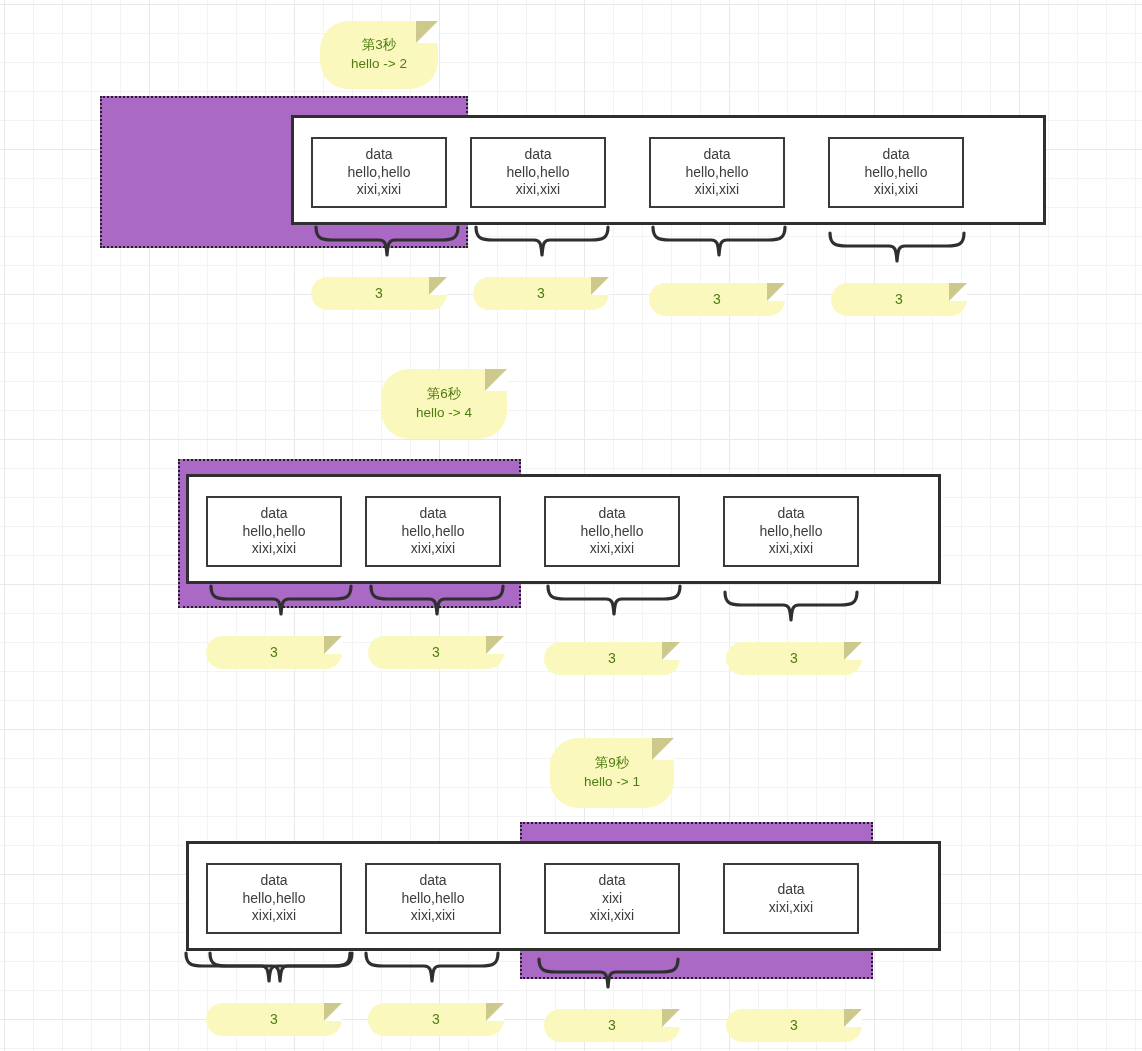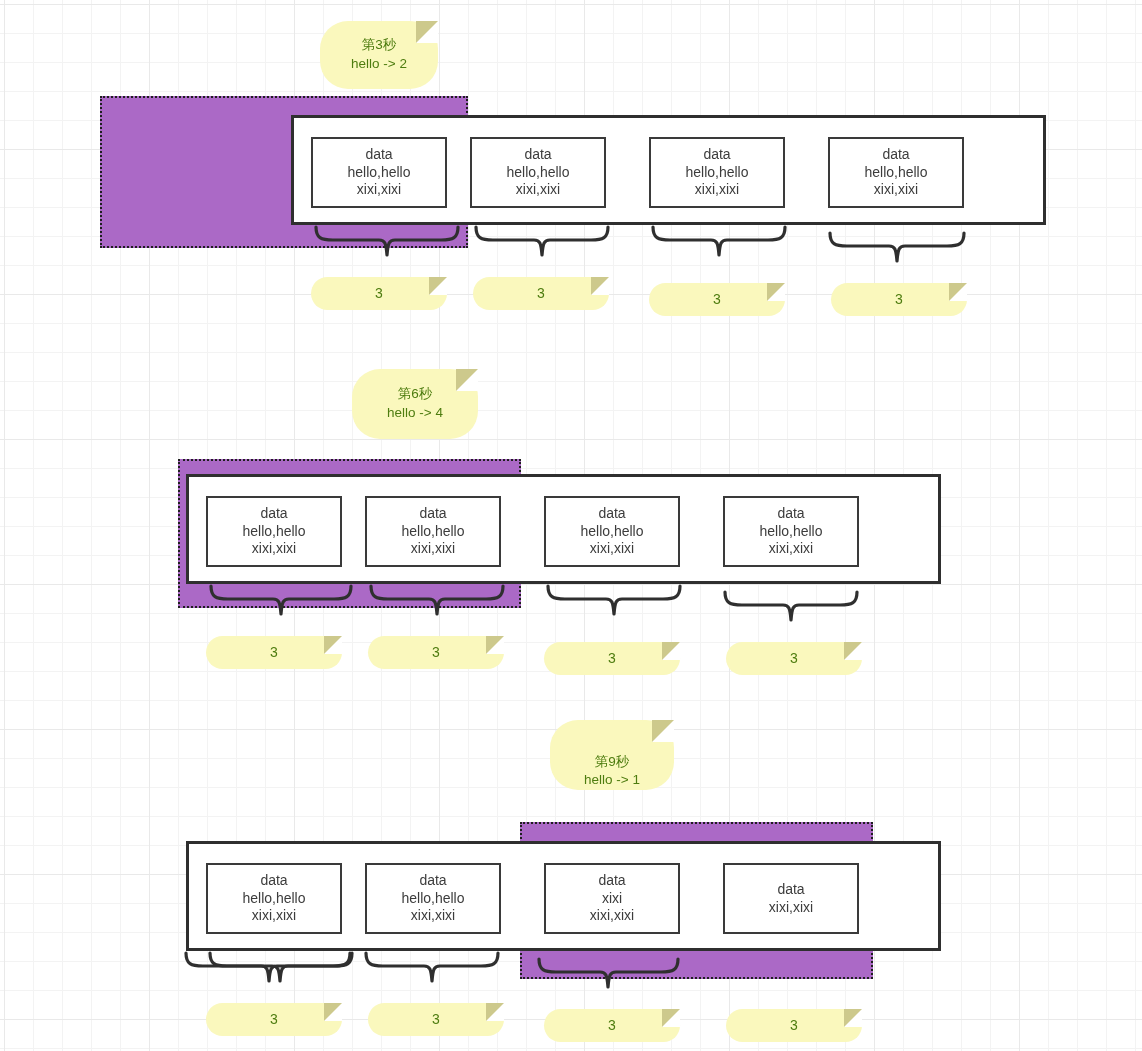--- a/index.html
+++ b/index.html
@@ -178,21 +178,21 @@
   </div>
   <div class="sticky small" style="left:649px; top:283px; width:136px; height:33px;">
     <span class="fold"></span>
     <span class="num">3</span>
   </div>
   <div class="sticky small" style="left:831px; top:283px; width:136px; height:33px;">
     <span class="fold"></span>
     <span class="num">3</span>
   </div>
 
-  <div class="sticky" style="left:352px; top:369px; width:126px; height:70px;">
+  <div class="sticky" style="left:381px; top:369px; width:126px; height:70px;">
     <span class="fold"></span>
     <span>第6秒</span>
     <span>hello -&gt; 4</span>
   </div>
 
   <div class="purple-block" style="left:178px; top:459px; width:343px; height:149px;"></div>
 
   <div class="row-box" style="left:186px; top:474px; width:755px; height:110px;"></div>
 
   <div class="data-card" style="left:206px; top:496px; width:136px; height:71px;">
@@ -247,21 +247,21 @@
   </div>
   <div class="sticky small" style="left:544px; top:642px; width:136px; height:33px;">
     <span class="fold"></span>
     <span class="num">3</span>
   </div>
   <div class="sticky small" style="left:726px; top:642px; width:136px; height:33px;">
     <span class="fold"></span>
     <span class="num">3</span>
   </div>
 
-  <div class="sticky" style="left:550px; top:720px; width:124px; height:70px;justify-content:flex-end;">
+  <div class="sticky" style="left:550px; top:738px; width:124px; height:70px;">
     <span class="fold"></span>
     <span>第9秒</span>
     <span>hello -&gt; 1</span>
   </div>
 
   <div class="purple-block" style="left:520px; top:822px; width:353px; height:157px;"></div>
 
   <div class="row-box" style="left:186px; top:841px; width:755px; height:110px;"></div>
 
   <div class="data-card" style="left:206px; top:863px; width:136px; height:71px;">

